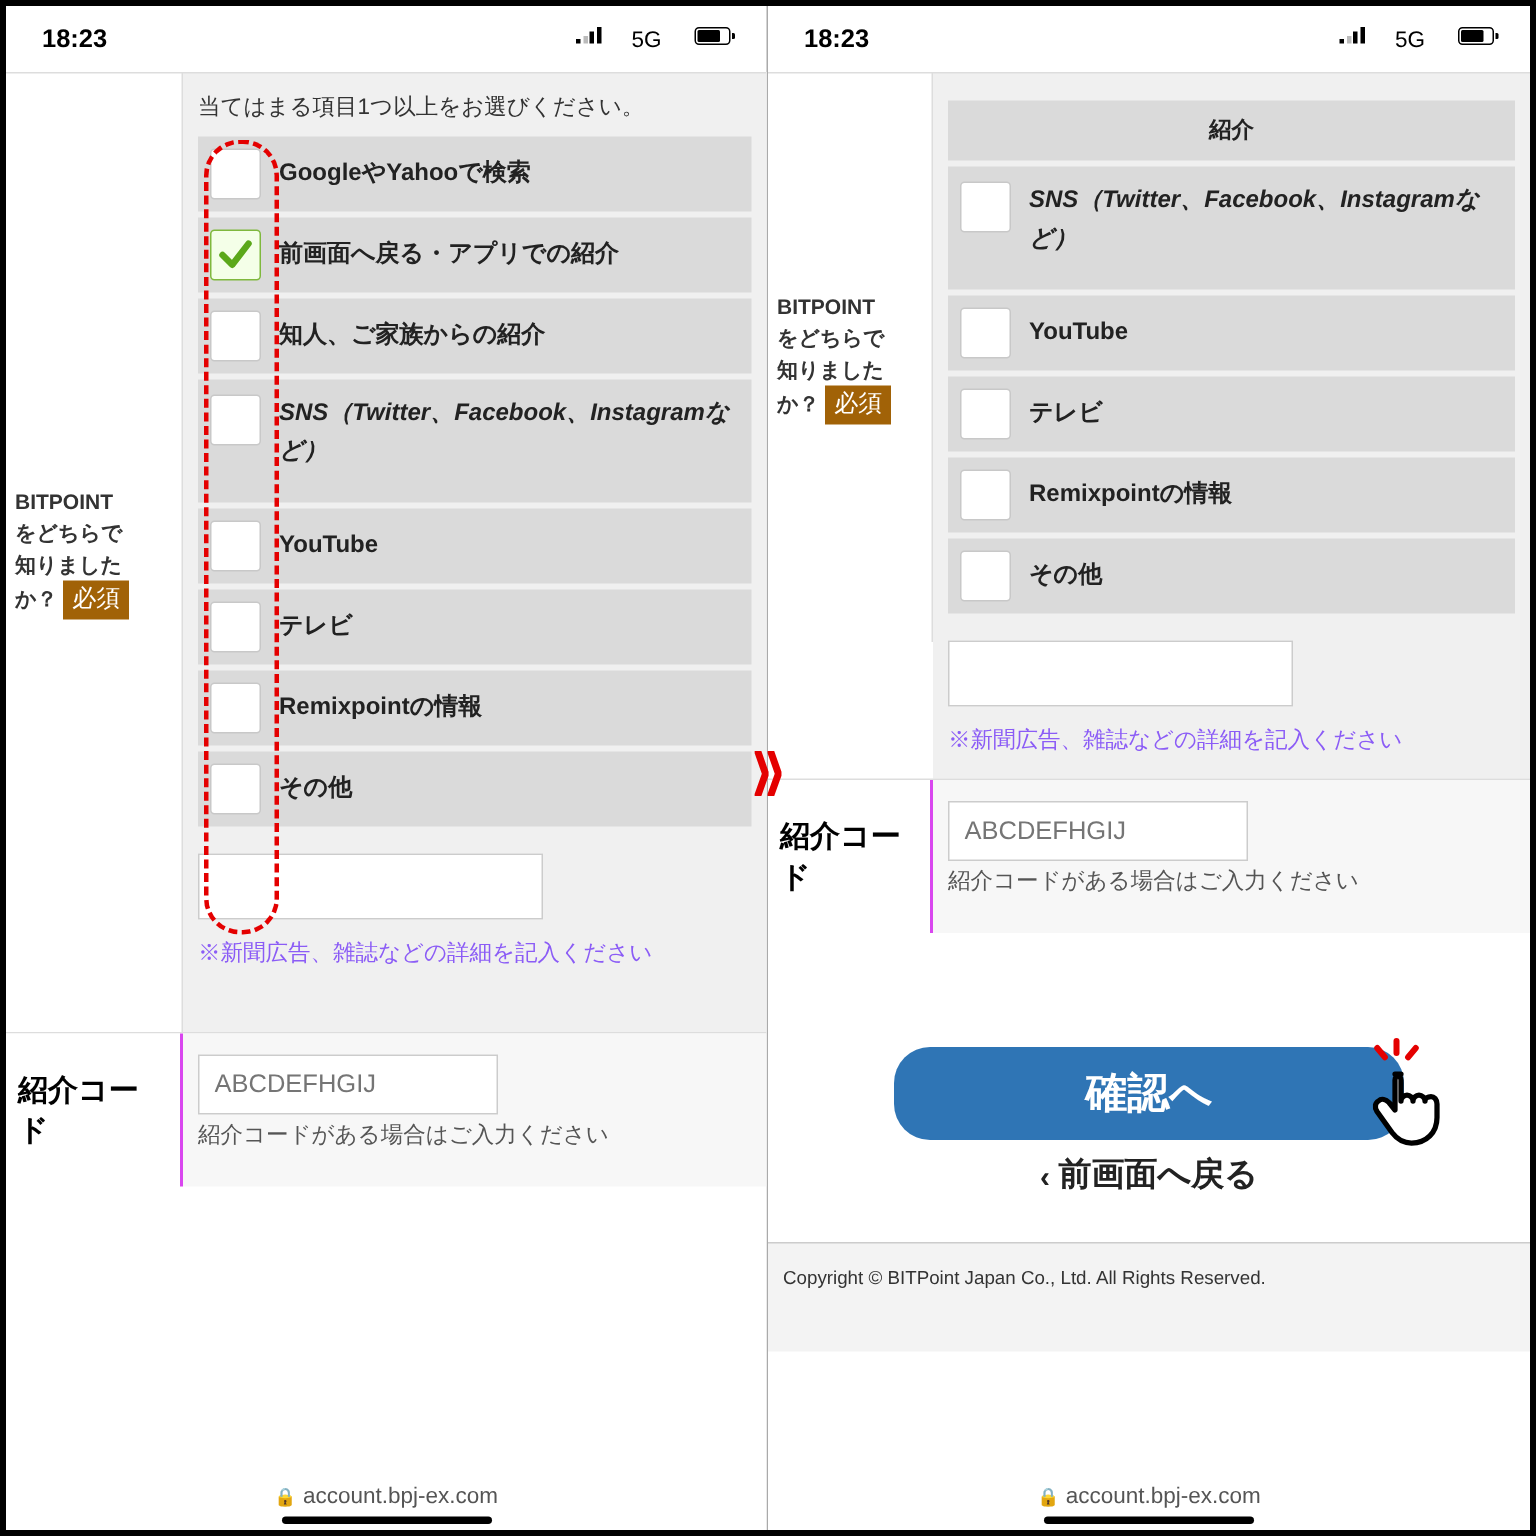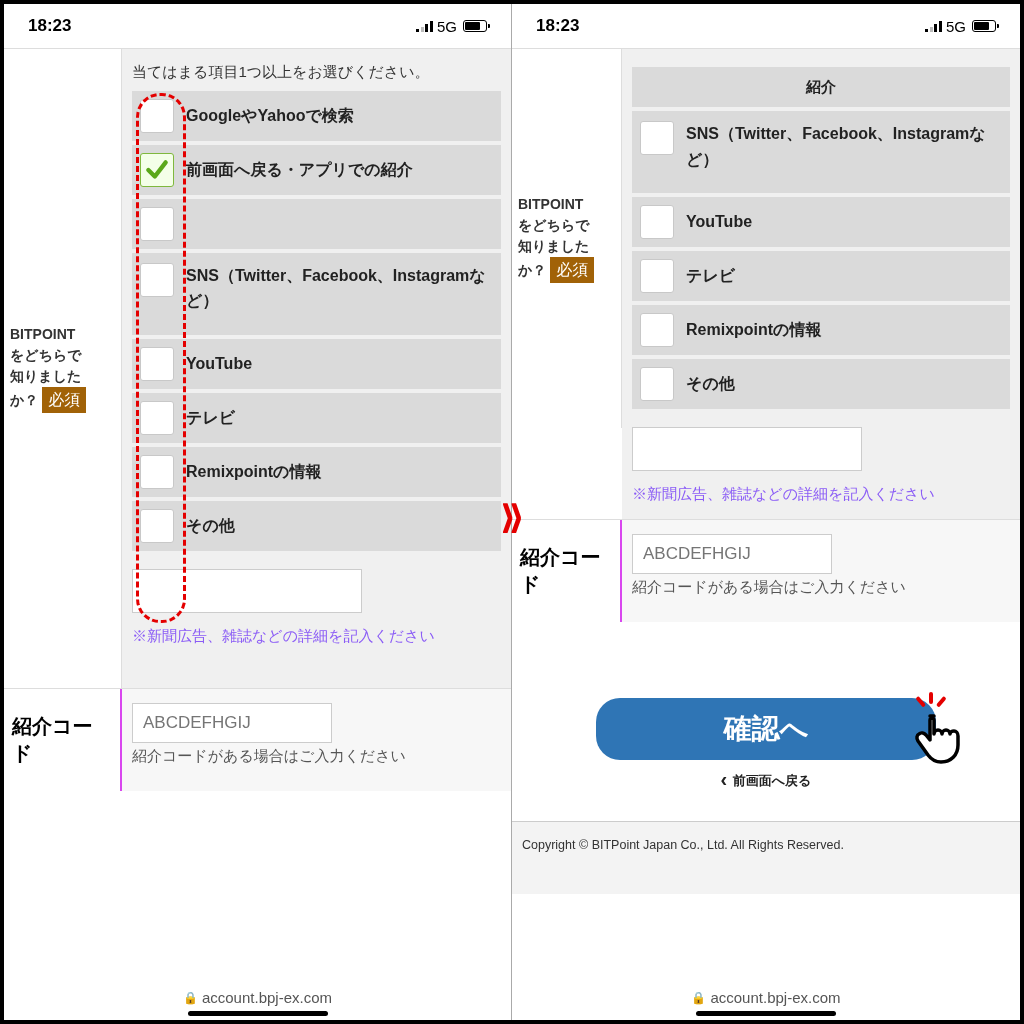--- a/index.html
+++ b/index.html
@@ -28,21 +28,21 @@
 .phone-left { border-right: 1px solid #aaa; }
 .status-bar {
   height: 44px;
   display: flex;
   justify-content: space-between;
   align-items: center;
   padding: 0 24px;
   font-size: 17px;
   font-weight: 600;
 }
-.status-right { display: flex; align-items: center; gap: 4px; font-size: 15px; font-weight: 500; }
+.status-right { display: flex; align-items: flex-start; gap: 20px; font-size: 15px; font-weight: 500; }
 .sig-bars { display: inline-flex; align-items: flex-end; gap: 1.5px; height: 11px; }
 .sig-bars span { width: 3px; background: #000; }
 .sig-bars span:nth-child(1){height:3px;}
 .sig-bars span:nth-child(2){height:5px;background:#bbb;}
 .sig-bars span:nth-child(3){height:8px;}
 .sig-bars span:nth-child(4){height:11px;}
 .battery {
   width: 24px; height: 12px; border: 1.5px solid #000; border-radius: 3px; position: relative; margin-left: 2px;
 }
 .battery::after { content:""; position:absolute; right:-4px; top:3px; width:2px; height:4px; background:#000; border-radius:0 1px 1px 0;}
@@ -77,21 +77,21 @@
   font-size: 15px;
   color:#333;
 }
 .instruction { font-size:15px; line-height:1.7; margin-bottom:6px; color:#333; }
 
 .checkbox-list { position: relative; }
 .check-row {
   display:flex; align-items:center; background:#dadada; margin-bottom:4px; padding:8px 8px;
   font-size:16px; font-weight:700; color:#222; min-height:48px; line-height:1.6;
 }
-.check-row.tall { min-height: 82px; align-items:flex-start; padding-top:10px;}
+.check-row.tall { min-height: 82px; align-items:flex-start; padding-top:10px;font-style:italic;}
 .cb {
   width:34px; height:34px; background:#fff; border:1px solid #c8c8c8; border-radius:3px; flex-shrink:0;
   margin-right:12px; display:flex; align-items:center; justify-content:center;
 }
 .cb.checked { background:#f4ffe8; border-color:#7fb83d; }
 .cb.checked svg { width:26px; height:26px; }
 .opt-label { flex:1; }
 
 .highlight-ring {
   position:absolute;
@@ -116,21 +116,21 @@
   font-family:inherit; color:#bbb;
 }
 .ref-help { font-size:15px; color:#555; margin-top:4px;}
 
 .btn-primary {
   display:block; width: 340px; margin: 16px auto 8px auto; background:#2f75b5; color:#fff;
   font-size:28px; font-weight:600; text-align:center; padding:12px 0; border-radius:24px; border:none;
   position:relative;
 }
 .back-link {
-  display:block; text-align:center; font-size:13px; font-weight:700; color:#222; text-decoration:none;
+  display:block; text-align:center; font-size:22px; font-weight:700; color:#222; text-decoration:none;
   margin: 6px auto 30px auto;
 }
 .back-link::before { content:"‹ "; font-weight:900; font-size:20px; vertical-align:-1px;}
 
 .footer {
   border-top:1px solid #ccc; background:#f3f3f3; padding:14px 10px 40px 10px;
   font-size:12.5px; color:#333; text-align:left; line-height:1.5;
 }
 
 .url-bar {
@@ -217,20 +217,21 @@
               <div class="check-row">
                 <span class="cb checked">
                   <svg viewBox="0 0 24 24">
                       <path fill="none" stroke="#5ba81a" stroke-width="4" stroke-linecap="round" stroke-linejoin="round" d="M4 12 L10 18 L20 5"></path>
                     </svg>
                 </span>
                 <span class="opt-label">前画面へ戻る・アプリでの紹介</span>
               </div>
               <div class="check-row">
                 <span class="cb"></span>
+                <span class="opt-label">知人、ご家族からの紹介</span>
               </div>
               <div class="check-row tall">
                 <span class="cb"></span>
                 <span class="opt-label">SNS（Twitter、Facebook、Instagramなど）</span>
               </div>
               <div class="check-row">
                 <span class="cb"></span>
                 <span class="opt-label">YouTube</span>
               </div>
               <div class="check-row">

